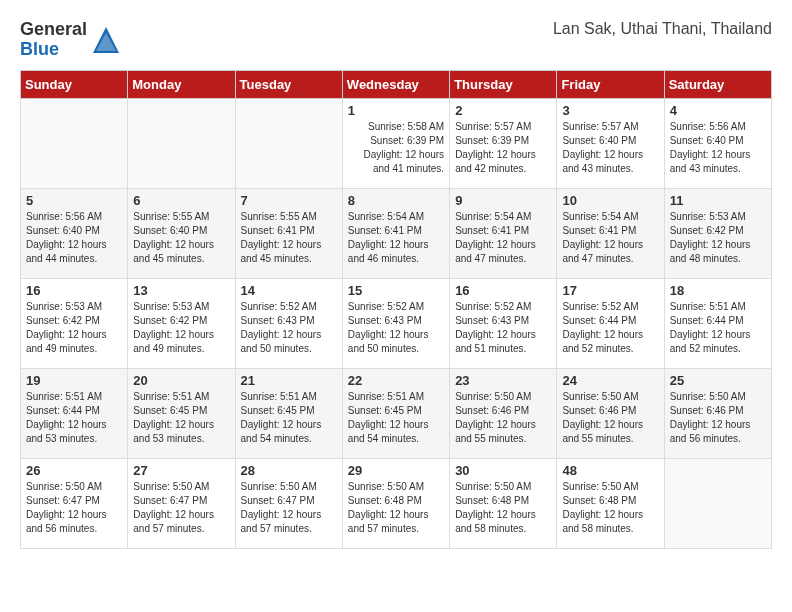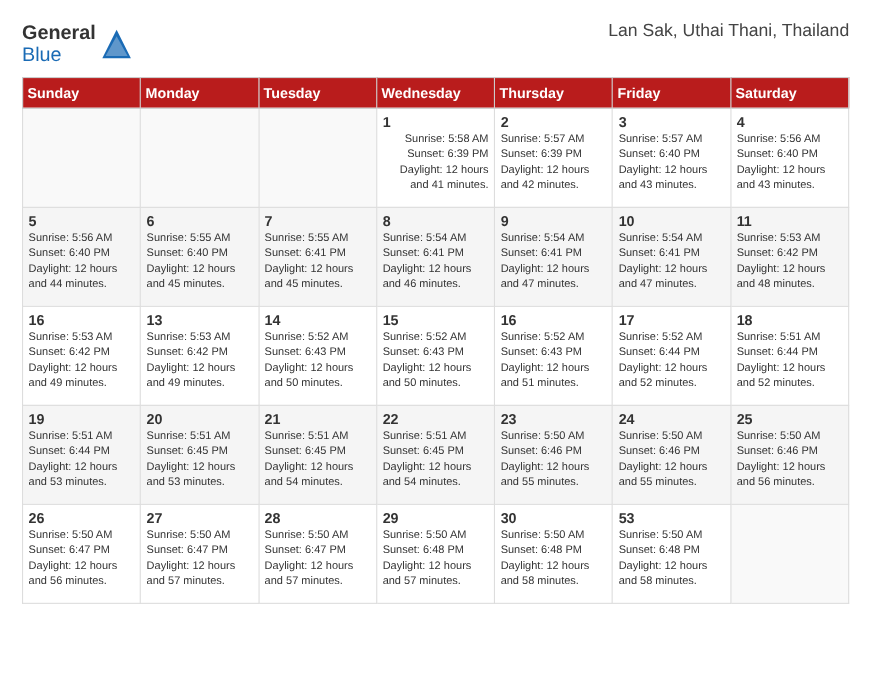--- a/index.html
+++ b/index.html
@@ -25,21 +25,21 @@
       flex-direction: column;
       line-height: 1.1;
     }
     .logo-general {
       font-size: 18px;
       font-weight: bold;
       color: #333;
     }
     .logo-blue {
       font-size: 18px;
-      font-weight: normal;
+      font-weight: bold;
       color: #1a6bb5;
     }
     .logo-icon {
       width: 30px;
       height: 30px;
       margin-left: 4px;
     }
     .title-block {
       text-align: right;
     }
@@ -342,21 +342,21 @@
 and 57 minutes.</div>
         </td>
         <td>
           <span class="day-number">30</span>
           <div class="day-info" style="white-space: pre-line;">Sunrise: 5:50 AM
 Sunset: 6:48 PM
 Daylight: 12 hours
 and 58 minutes.</div>
         </td>
         <td>
-          <span class="day-number">53</span>
+          <span class="day-number">48</span>
           <div class="day-info" style="white-space: pre-line;">Sunrise: 5:50 AM
 Sunset: 6:48 PM
 Daylight: 12 hours
 and 58 minutes.</div>
         </td>
         <td class="empty-cell"></td>
       </tr>
     </tbody>
 </table>
 

